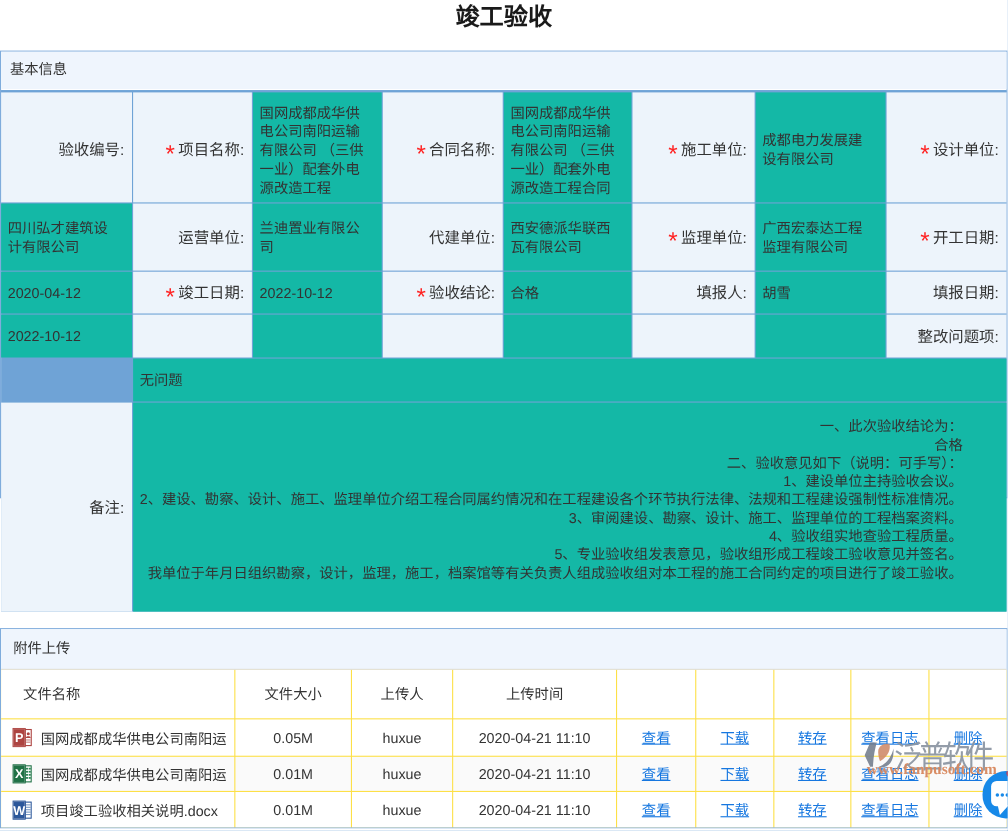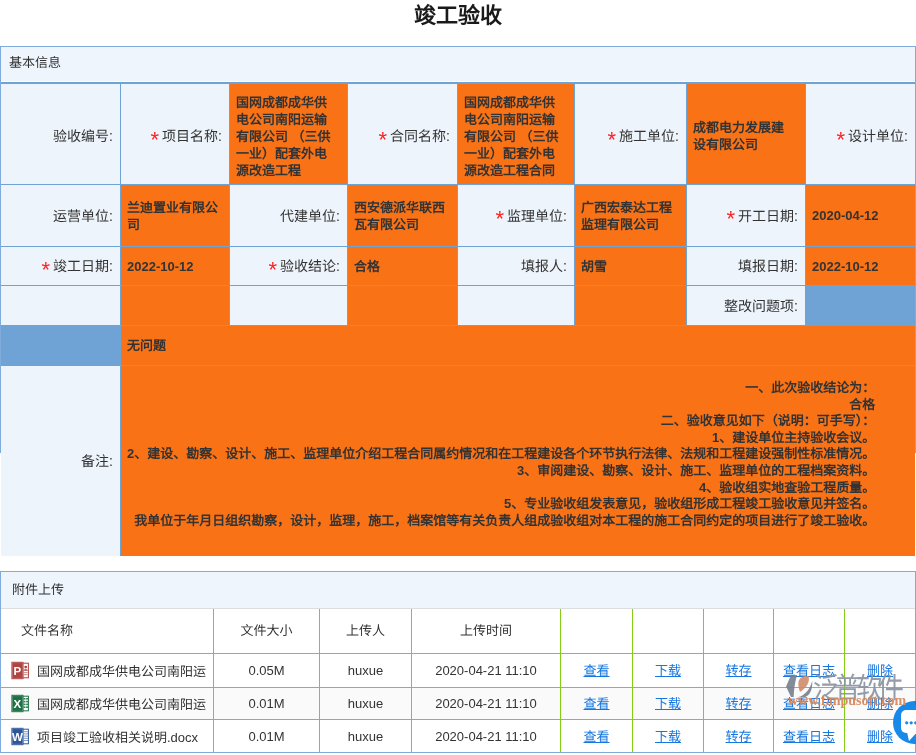--- a/index.html
+++ b/index.html
@@ -12,25 +12,25 @@
 .sec2 { top:571px; height:182px; }
 .secbar { height:34px; line-height:32px; padding-left:8px; background:#EFF5FD; font-size:13px; color:#333; }
 .secbar2 { height:37px; line-height:36px; padding-left:11px; background:#EFF5FD; font-size:13px; color:#333; border-bottom:1px solid #DDDDDD; }
 .grid1 { display:grid; margin-top:1px; border-top:2px solid #6FA3D6; background:#6FA3D6;
   grid-template-columns:119px 108px 117px 109px 116px 111px 118px 109px;
   grid-template-rows:100px 61px 38px 39px 39px 190px;
   grid-gap:1px; width:914px; }
 .grid1 > div { font-size:13px; }
 .grid1 > div:nth-child(-n+8) { padding-top:4px; }
 .grid1 .lbl, .lbl { background:#EDF4FB; display:flex; align-items:center; justify-content:flex-end; padding-right:7px; text-align:left; line-height:16px; font-size:14px !important; }
-.val { background:#f97316; display:flex; align-items:center; justify-content:flex-start; padding-left:6px; padding-right:3px; line-height:17px;font-weight:bold; }
+.val { background:#14b8a6; display:flex; align-items:center; justify-content:flex-start; padding-left:6px; padding-right:3px; line-height:17px; }
 .sp28 { grid-column:2 / 9; }
 .star { color:#FF2222; margin-right:3px; font-size:22px; line-height:13px; position:relative; top:3px; font-family:"Liberation Sans",sans-serif; }
 .remark { align-items:flex-start; padding-top:14px; line-height:16.6px;text-align:right; }
-.grid2 { display:grid; background:#84cc16;
+.grid2 { display:grid; background:#fde047;
   grid-template-columns:212px 105px 91px 148px 71px 70px 69px 70px 70px;
   grid-template-rows:44px 33px 31px 32px;
   grid-gap:1px; width:914px; }
 .grid2 > div { background:#fff; font-size:13px; display:flex; align-items:center; justify-content:center; }
 .grid2 > div.fn { justify-content:flex-start; padding-left:20px; }
 .grid2 > div.hd { padding-bottom:3px; }
 .grid2 > div.file { justify-content:flex-start; padding-left:10px; }
 .grid2 > div.alt { background:#FAFAFA; }
 a.lnk { color:#1677E0; text-decoration:underline; position:relative; top:-1px; }
 .ficon { width:18px; height:19px; margin-right:8px; flex:0 0 18px; }
@@ -46,20 +46,21 @@
   <div class="grid1">
     <div class="lbl">验收编号:</div>
     <div class="lbl"><span class="star">*</span>项目名称:</div>
     <div class="val">国网成都成华供<br>电公司南阳运输<br>有限公司 （三供<br>一业）配套外电<br>源改造工程</div>
     <div class="lbl"><span class="star">*</span>合同名称:</div>
     <div class="val">国网成都成华供<br>电公司南阳运输<br>有限公司 （三供<br>一业）配套外电<br>源改造工程合同</div>
     <div class="lbl"><span class="star">*</span>施工单位:</div>
     <div class="val">成都电力发展建<br>设有限公司</div>
 
     <div class="lbl"><span class="star">*</span>设计单位:</div>
+    <div class="val">四川弘才建筑设<br>计有限公司</div>
     <div class="lbl">运营单位:</div>
     <div class="val">兰迪置业有限公<br>司</div>
     <div class="lbl">代建单位:</div>
     <div class="val">西安德派华联西<br>瓦有限公司</div>
     <div class="lbl"><span class="star">*</span>监理单位:</div>
     <div class="val">广西宏泰达工程<br>监理有限公司</div>
 
     <div class="lbl"><span class="star">*</span>开工日期:</div>
     <div class="val">2020-04-12</div>
     <div class="lbl"><span class="star">*</span>竣工日期:</div>

